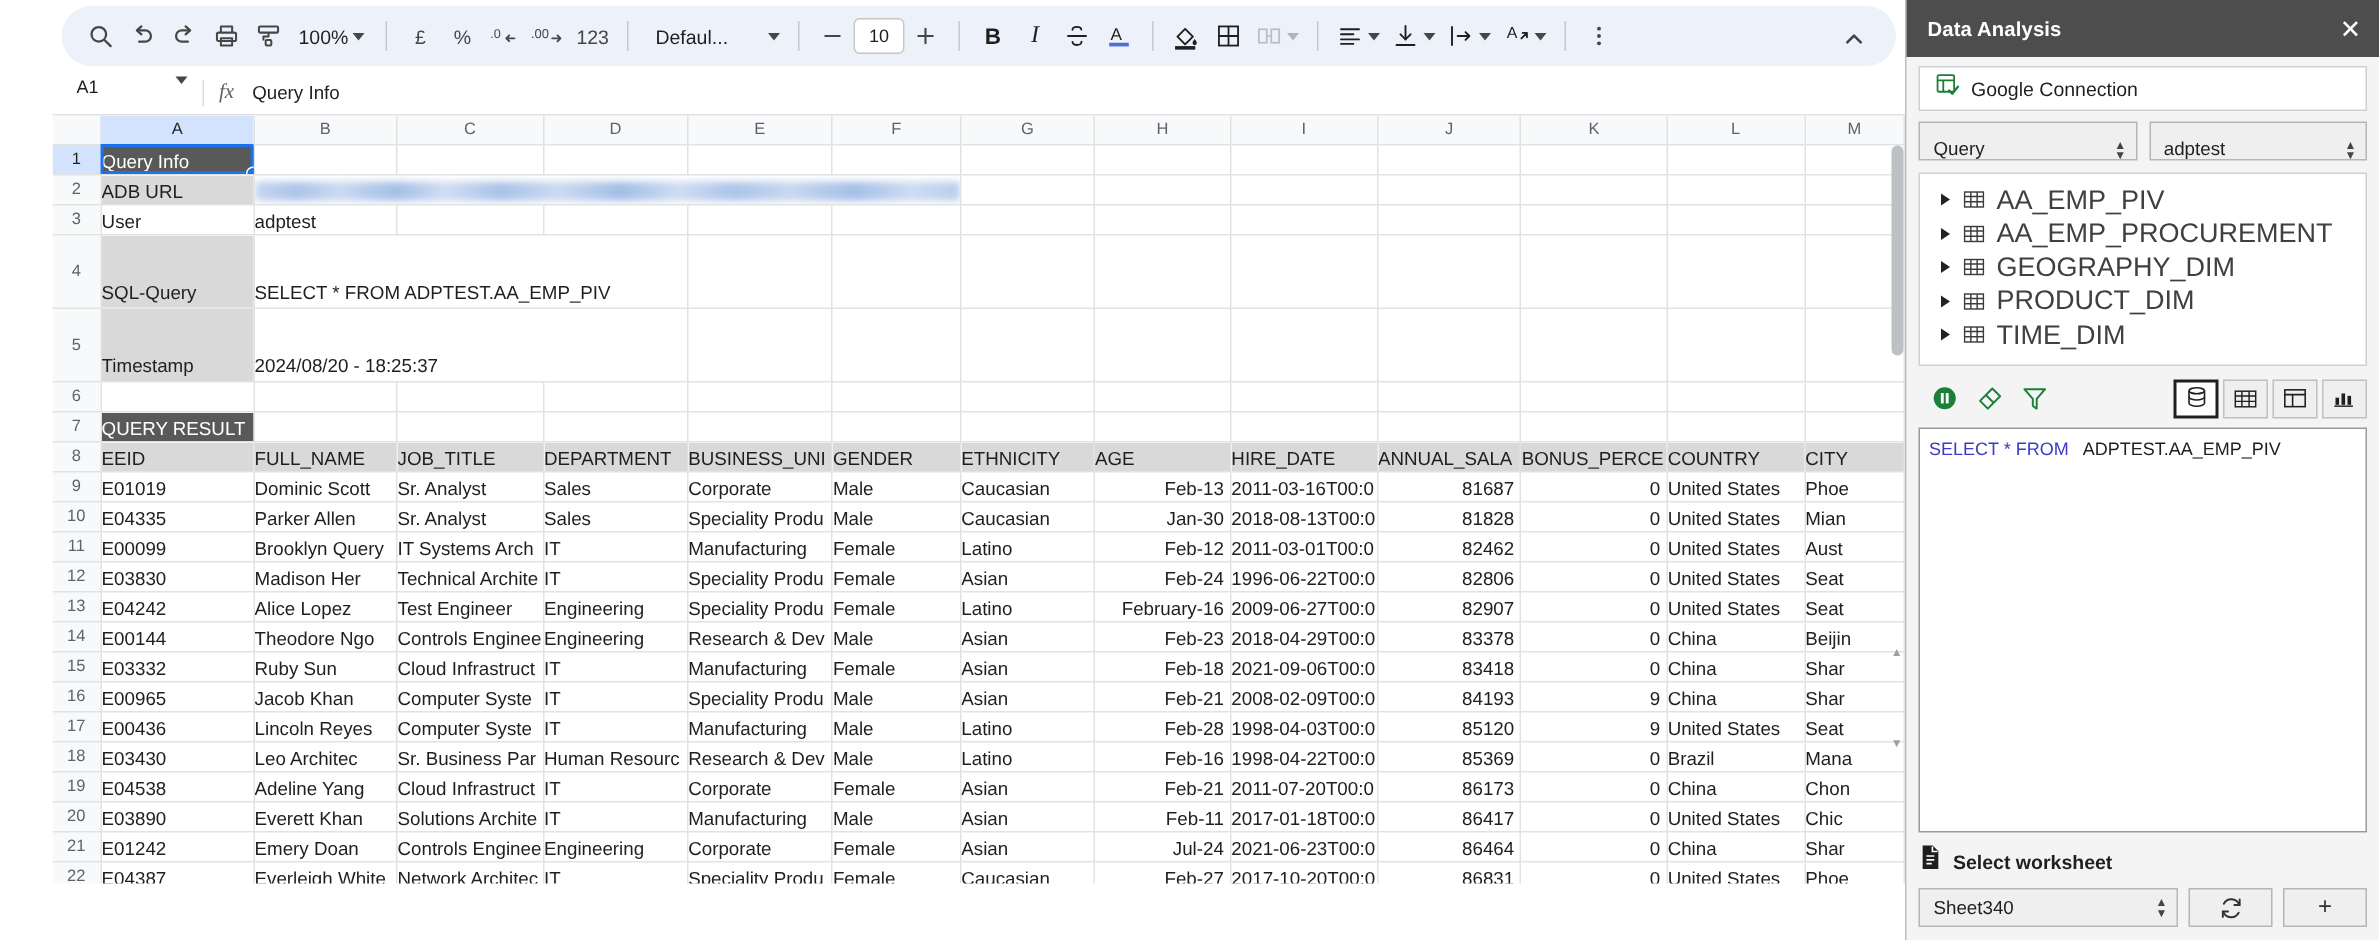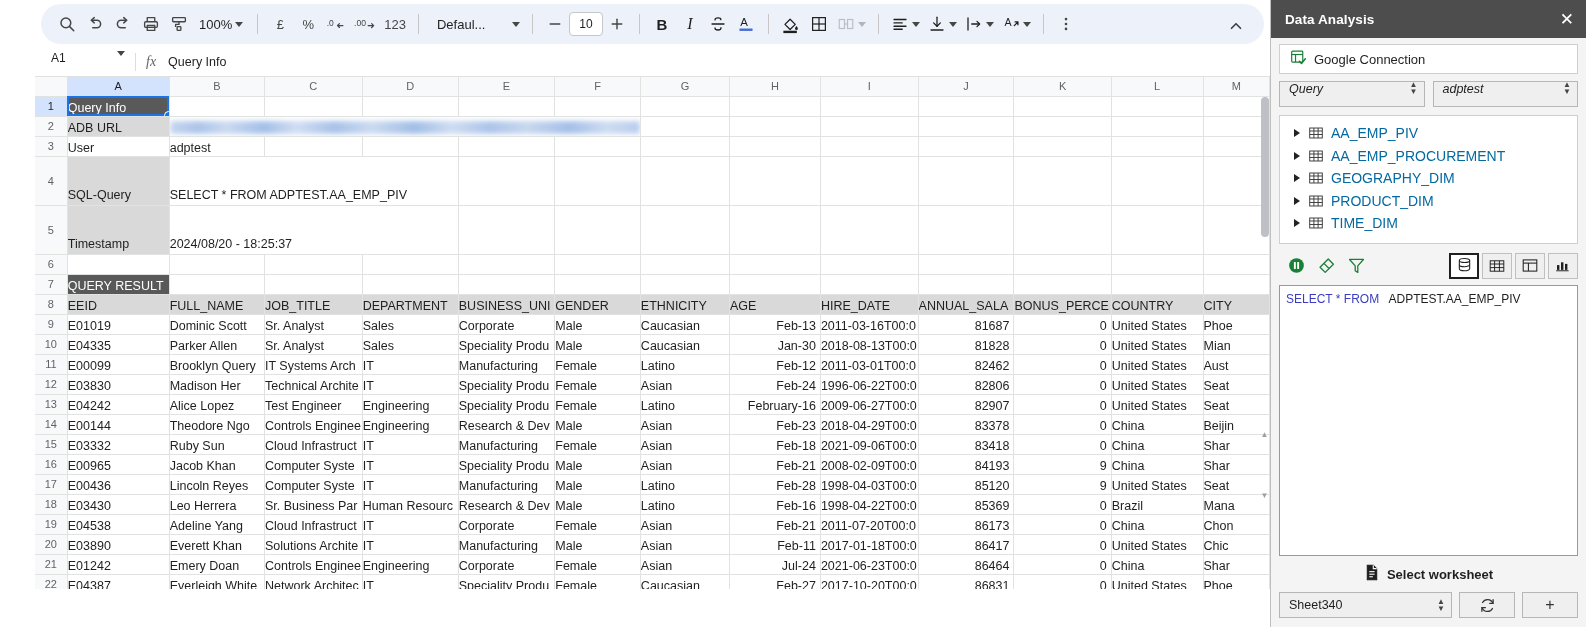--- a/index.html
+++ b/index.html
@@ -205,41 +205,41 @@
     flex: 0 0 auto;
   }
   #connection-label { font-size: 13px; color: #1f1f1f; margin-left: 7px; }
 
   #selects-row { display: flex; gap: 8px; margin-bottom: 8px; flex: 0 0 auto; }
   .sel-box {
     flex: 1 1 0;
     height: 26px;
     background: #efefef;
     border: 1px solid #b6b6b6;
-    display: flex; align-items: flex-start; justify-content: space-between;
+    display: flex; align-items: flex-end; justify-content: space-between;
     padding: 0 6px 0 9px;
-    font-size: 12.5px; color: #1f1f1f; font-style: italic;
+    font-size: 12.5px; color: #1f1f1f;
   }
   .spin {
     display: flex; flex-direction: column; align-items: center;
     line-height: 5px; font-size: 8px; color: #444; gap: 2px;
   }
 
   #tree-box {
     background: #ffffff;
     border: 1px solid #cfcfcf;
     padding: 6px 0 8px 0;
     margin-bottom: 9px;
     flex: 0 0 auto;
   }
   .tree-item {
     display: flex; align-items: center;
     height: 22.5px;
     padding-left: 14px;
-    font-size: 14px; color: #0369a1;
+    font-size: 18px; color: #404040;
   }
   .tri {
     width: 0; height: 0;
     border-top: 4.5px solid transparent;
     border-bottom: 4.5px solid transparent;
     border-left: 6.5px solid #222;
     margin-right: 9px;
   }
   .tbl-icon { margin-right: 8px; display: flex; align-items: center; }
 
@@ -266,21 +266,21 @@
     min-height: 60px;
     padding: 5px 6px;
     font-size: 12px;
     line-height: 16px;
     overflow: hidden;
     margin-bottom: 8px;
   }
   .kw { color: #3b3bc4; }
   .idt { color: #1f1f1f; }
 
-  #ws-label-row { display: flex; align-items: center; gap: 8px; margin-bottom: 7px; flex: 0 0 auto; padding-left: 1px; justify-content: center; }
+  #ws-label-row { display: flex; align-items: center; gap: 8px; margin-bottom: 7px; flex: 0 0 auto; padding-left: 1px; }
   #ws-label { font-size: 13px; font-weight: bold; color: #1f1f1f; }
 
   #ws-row { display: flex; align-items: center; gap: 7px; padding-bottom: 9px; flex: 0 0 auto; }
   #ws-select {
     flex: 1 1 auto; height: 26px;
     background: #efefef; border: 1px solid #b6b6b6;
     display: flex; align-items: center; justify-content: space-between;
     padding: 0 6px 0 9px;
     font-size: 12.5px; color: #1f1f1f;
   }
@@ -789,21 +789,21 @@
               <td class="cell num">Feb-28</td>
               <td class="cell">1998-04-03T00:0</td>
               <td class="cell num">85120</td>
               <td class="cell num">9</td>
               <td class="cell">United States</td>
               <td class="cell">Seat</td>
             </tr>
             <tr>
               <td class="rowhdr">18</td>
               <td class="cell">E03430</td>
-              <td class="cell">Leo Herrera</td>
+              <td class="cell">Leo Architec</td>
               <td class="cell">Sr. Business Par</td>
               <td class="cell">Human Resourc</td>
               <td class="cell">Research &amp; Dev</td>
               <td class="cell">Male</td>
               <td class="cell">Latino</td>
               <td class="cell num">Feb-16</td>
               <td class="cell">1998-04-22T00:0</td>
               <td class="cell num">85369</td>
               <td class="cell num">0</td>
               <td class="cell">Brazil</td>

